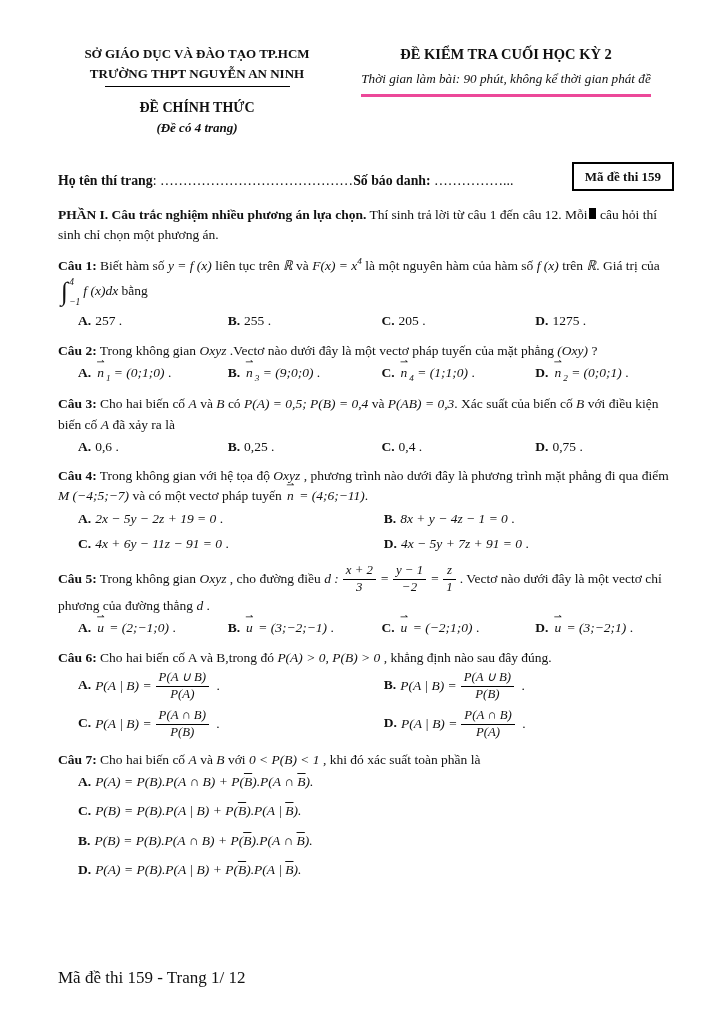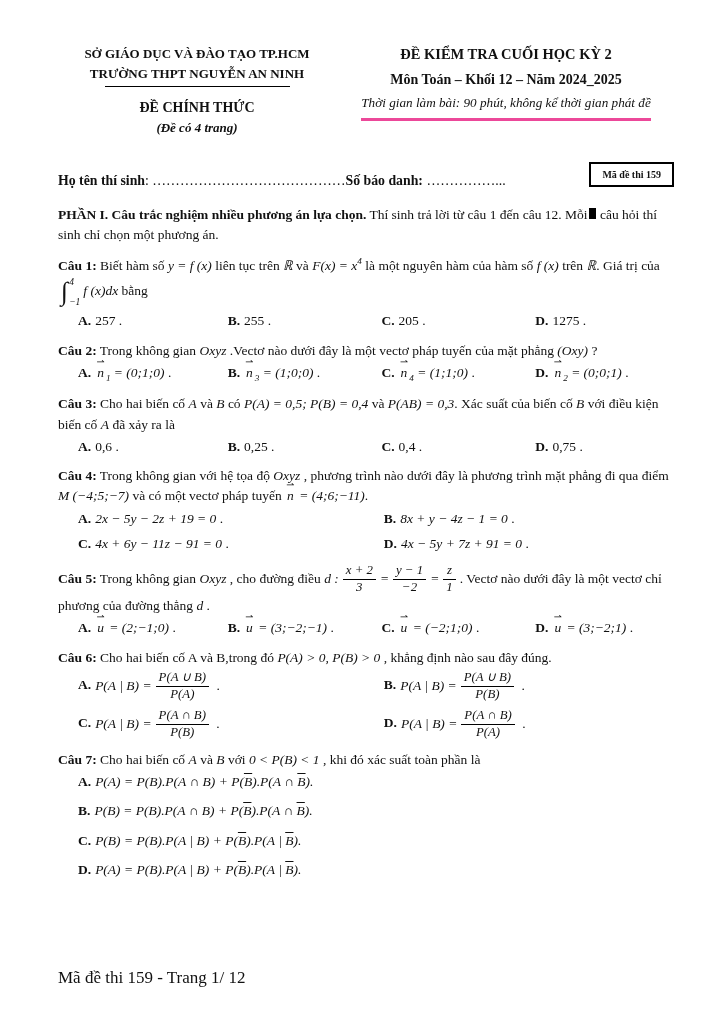--- a/index.html
+++ b/index.html
@@ -20,21 +20,21 @@
   .header-right { width:336px; text-align:center; }
   .hr-title { font-weight:bold; font-size:14.5px; }
   .hr-subject { font-weight:bold; font-size:14px; margin-top:3px; }
   .hr-duration { font-style:italic; font-size:13.2px; margin-top:3px; display:inline-block;
                  border-bottom:3px solid #ec4899; padding-bottom:5px; }
 
   
   .student-row { display:flex; justify-content:space-between; align-items:flex-start; margin-top:24px; }
   .student-info { padding-top:9px; font-size:13.8px; }
   .bold { font-weight:bold; }
-  .exam-code-box { border:2px solid #000; padding:3px 11px; font-weight:bold; font-size:10px; white-space:nowrap; }
+  .exam-code-box { border:2px solid #000; padding:3px 11px; font-weight:bold; font-size:13px; white-space:nowrap; }
 
   
   .part-title { margin-top:14px; }
   .artifact { display:inline-block; width:7px; height:11px; background:#000; vertical-align:baseline; margin:0 1px; }
 
   
   .question { margin-top:9px; }
   .q-label { font-weight:bold; }
   .q-options { padding-left:20px; margin-top:2px; }
   .cols-4 { display:grid; grid-template-columns: 1.05fr 1.08fr 1.08fr 1fr; column-gap:4px; }
@@ -75,28 +75,27 @@
   <div class="header">
     <div class="header-left">
       <div class="hl-dept">SỞ GIÁO DỤC VÀ ĐÀO TẠO TP.HCM</div>
       <div class="hl-school">TRƯỜNG THPT NGUYỄN AN NINH</div>
       <div class="hl-underline"></div>
       <div class="hl-official">ĐỀ CHÍNH THỨC</div>
       <div class="hl-note">(Đề có 4 trang)</div>
     </div>
     <div class="header-right">
       <div class="hr-title">ĐỀ KIỂM TRA CUỐI  HỌC KỲ 2</div>
-      <div class="hr-subject">Môn Toán – Khối 12 – Năm 2024_2025</div>
       <div class="hr-duration">Thời gian làm bài: 90 phút, không kể thời gian phát đề</div>
     </div>
   </div>
 
   <div class="student-row">
     <div class="student-info">
-      <span class="bold">Họ tên thí sinh</span><span>: ……………………………………</span><span class="bold">Số báo danh:</span><span> ……………...</span>
+      <span class="bold">Họ tên thí trang</span><span>: ……………………………………</span><span class="bold">Số báo danh:</span><span> ……………...</span>
     </div>
     <div class="exam-code-box">Mã đề thi 159</div>
   </div>
 
   <div class="part-title">
     <span class="bold">PHẦN I. Câu trắc nghiệm nhiều phương án lựa chọn.</span><span> Thí sinh trả lời từ câu 1 đến câu 12. Mỗi</span><span class="artifact"></span><span> câu hỏi thí sinh chỉ chọn một phương án.</span>
   </div>
 
   <div id="questions">
       <div class="question">
@@ -111,21 +110,21 @@
           <div class="option"><span class="opt-key">A.</span><span class="rt">257 .</span></div>
           <div class="option"><span class="opt-key">B.</span><span class="rt">255 .</span></div>
           <div class="option"><span class="opt-key">C.</span><span class="rt">205 .</span></div>
           <div class="option"><span class="opt-key">D.</span><span class="rt">1275 .</span></div>
         </div>
       </div>
       <div class="question">
         <div class="q-body"><span class="q-label">Câu 2:</span> <span class="rt">Trong không gian </span><span class="rm">Oxyz</span><span class="rt"> .Vectơ nào dưới đây là một vectơ pháp tuyến của mặt phẳng </span><span class="rm">(Oxy)</span><span class="rt"> ?</span></div>
         <div class="q-options cols-4">
           <div class="option"><span class="opt-key">A.</span><span class="vec"><span class="vec-arrow">⇀</span><span class="vec-base">n</span></span><sub class="rm">1</sub><span class="rm"> = (0;1;0)</span><span class="rt"> .</span></div>
-          <div class="option"><span class="opt-key">B.</span><span class="vec"><span class="vec-arrow">⇀</span><span class="vec-base">n</span></span><sub class="rm">3</sub><span class="rm"> = (1;0;0)</span><span class="rt"> .</span></div>
+          <div class="option"><span class="opt-key">B.</span><span class="vec"><span class="vec-arrow">⇀</span><span class="vec-base">n</span></span><sub class="rm">3</sub><span class="rm"> = (9;0;0)</span><span class="rt"> .</span></div>
           <div class="option"><span class="opt-key">C.</span><span class="vec"><span class="vec-arrow">⇀</span><span class="vec-base">n</span></span><sub class="rm">4</sub><span class="rm"> = (1;1;0)</span><span class="rt"> .</span></div>
           <div class="option"><span class="opt-key">D.</span><span class="vec"><span class="vec-arrow">⇀</span><span class="vec-base">n</span></span><sub class="rm">2</sub><span class="rm"> = (0;0;1)</span><span class="rt"> .</span></div>
         </div>
       </div>
       <div class="question">
         <div class="q-body"><span class="q-label">Câu 3:</span> <span class="rt">Cho hai biến cố </span><span class="rm">A</span><span class="rt"> và </span><span class="rm">B</span><span class="rt"> có </span><span class="rm">P(A) = 0,5; P(B) = 0,4</span><span class="rt"> và </span><span class="rm">P(AB) = 0,3</span><span class="rt">. Xác suất của biến cố </span><span class="rm">B</span><span class="rt"> với điều kiện biến cố </span><span class="rm">A</span><span class="rt"> đã xảy ra là</span></div>
         <div class="q-options cols-4">
           <div class="option"><span class="opt-key">A.</span><span class="rt">0,6 .</span></div>
           <div class="option"><span class="opt-key">B.</span><span class="rt">0,25 .</span></div>
           <div class="option"><span class="opt-key">C.</span><span class="rt">0,4 .</span></div>
@@ -177,22 +176,22 @@
           <div class="option"><span class="opt-key">D.</span><span class="rm">P(A | B) =</span><span class="frac">
               <span class="frac-num">P(A ∩ B)</span>
               <span class="frac-den">P(A)</span>
             </span><span class="rt"> .</span></div>
         </div>
       </div>
       <div class="question">
         <div class="q-body"><span class="q-label">Câu 7:</span> <span class="rt">Cho hai biến cố </span><span class="rm">A</span><span class="rt"> và </span><span class="rm">B</span><span class="rt"> với </span><span class="rm">0 &lt; P(B) &lt; 1</span><span class="rt"> , khi đó xác suất toàn phần là</span></div>
         <div class="q-options cols-1">
           <div class="option"><span class="opt-key">A.</span><span class="rm">P(A) = P(B).P(A ∩ B) + P(</span><span class="ov">B</span><span class="rm">).P(A ∩ </span><span class="ov">B</span><span class="rm">).</span></div>
+          <div class="option"><span class="opt-key">C.</span><span class="rm">P(B) = P(B).P(A | B) + P(</span><span class="ov">B</span><span class="rm">).P(A | </span><span class="ov">B</span><span class="rm">).</span></div>
           <div class="option"><span class="opt-key">B.</span><span class="rm">P(B) = P(B).P(A ∩ B) + P(</span><span class="ov">B</span><span class="rm">).P(A ∩ </span><span class="ov">B</span><span class="rm">).</span></div>
-          <div class="option"><span class="opt-key">C.</span><span class="rm">P(B) = P(B).P(A | B) + P(</span><span class="ov">B</span><span class="rm">).P(A | </span><span class="ov">B</span><span class="rm">).</span></div>
           <div class="option"><span class="opt-key">D.</span><span class="rm">P(A) = P(B).P(A | B) + P(</span><span class="ov">B</span><span class="rm">).P(A | </span><span class="ov">B</span><span class="rm">).</span></div>
         </div>
       </div>
     </div>
 
   <div class="footer">Mã đề thi 159 - Trang 1/ 12</div>
 
 </div>
 
 </body></html>

